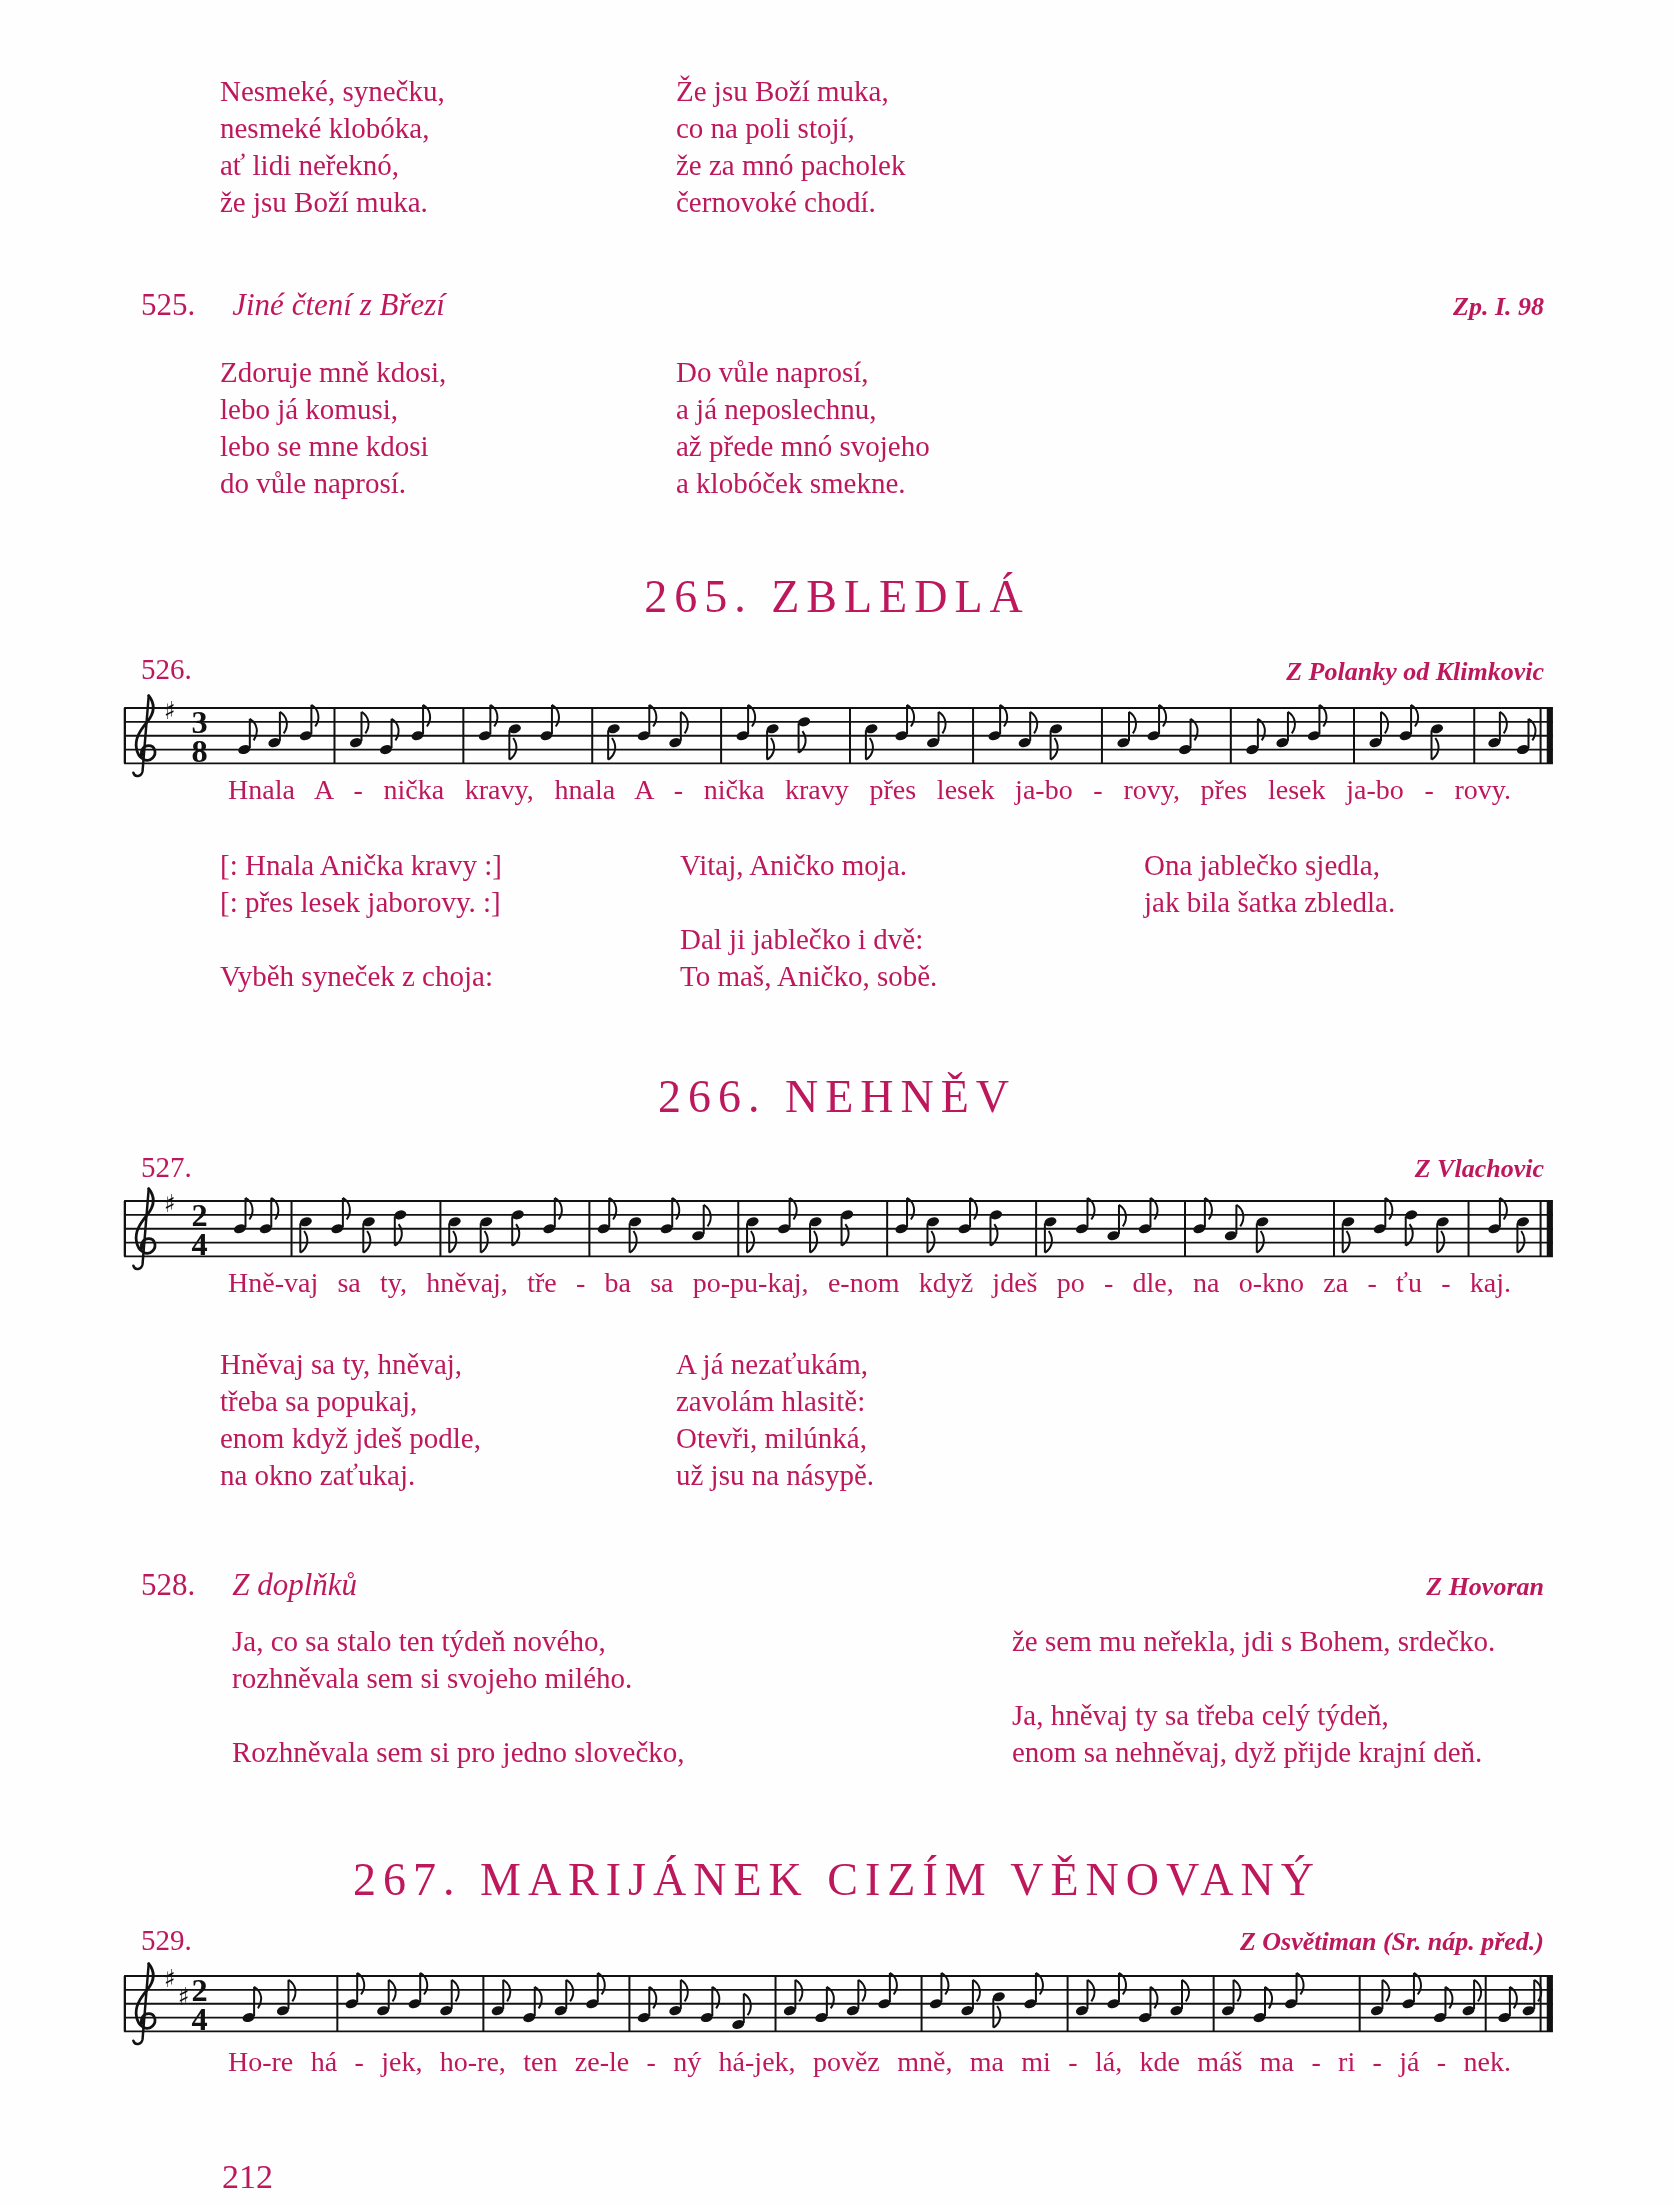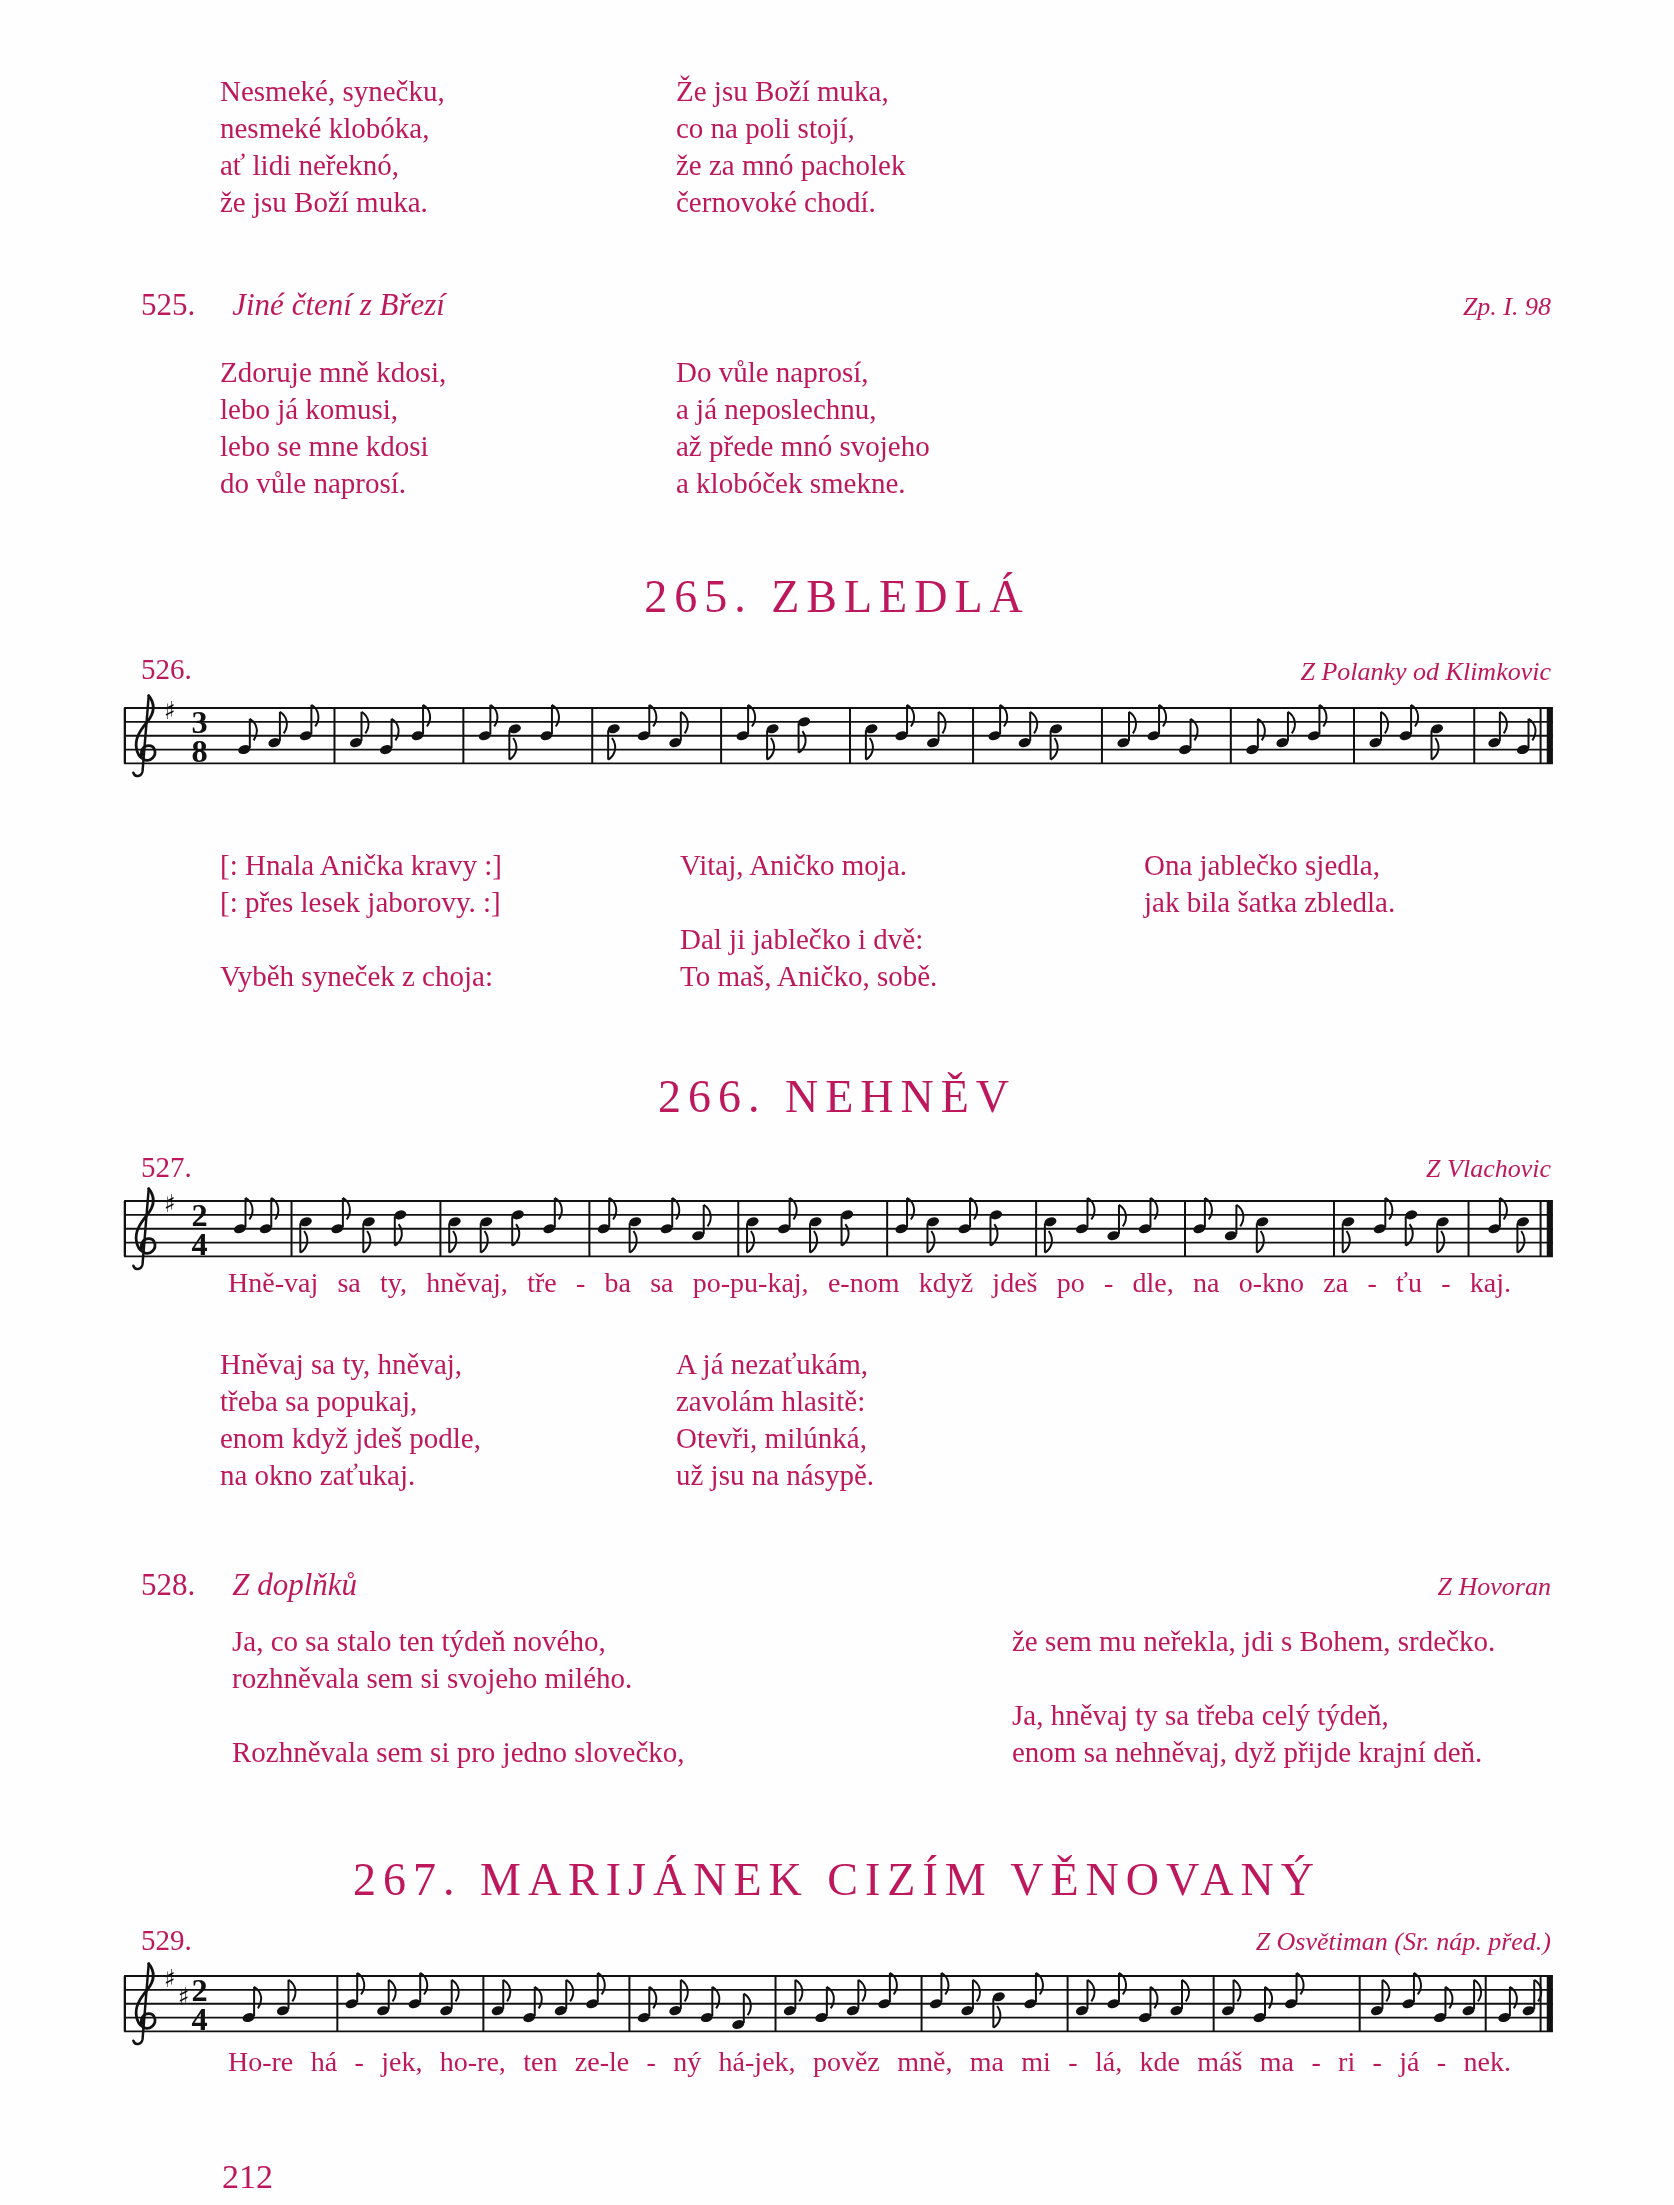--- a/index.html
+++ b/index.html
@@ -4,21 +4,21 @@
 <style>
   html,body{margin:0;padding:0;background:#d9d9d9;}
   .page{position:relative;width:1674px;height:2205px;background:#fefefe;
         font-family:"Liberation Serif",serif;color:#be185d;overflow:hidden;}
   .abs{position:absolute;}
   .verse{font-size:29px;line-height:37px;}
   .vline{min-height:37px;white-space:nowrap;}
   .song-title{left:0;width:1674px;text-align:center;font-size:46px;letter-spacing:7px;white-space:nowrap;}
   .head-num{font-size:31px;}
   .head-title{font-size:31px;font-style:italic;margin-left:37px;}
-  .attr{right:123px;font-size:26px;font-style:italic;font-weight:normal;text-align:right;white-space:nowrap;}
+  .attr{right:130px;font-size:26px;font-style:italic;font-weight:bold;text-align:right;white-space:nowrap;}
   .mel-num{left:141px;font-size:29px;}
   .lyrics{font-size:28px;text-align:justify;text-align-last:justify;line-height:34px;}
   .pagenum{font-size:34px;margin-top:27px;}
   svg text{font-family:"Liberation Serif",serif;}
   svg text.acc{font-family:"DejaVu Sans",sans-serif;}
 </style>
 </head>
 <body>
 
 <div class="page">
@@ -171,20 +171,21 @@
       <ellipse cx="1707.5" cy="53.0" rx="8" ry="5.6" fill="#111" transform="rotate(-18 1707.48 53)"></ellipse>
       <line x1="1700.28" y1="55" x2="1700.28" y2="93" stroke="#111" stroke-width="2.6"></line>
       <path d="M1700.28,93 c10,-6 12,-18 5,-28" fill="none" stroke="#111" stroke-width="2.6"></path>
       <ellipse cx="1781.9" cy="71.0" rx="8" ry="5.6" fill="#111" transform="rotate(-18 1781.8799999999999 71)"></ellipse>
       <line x1="1789.08" y1="69" x2="1789.08" y2="31" stroke="#111" stroke-width="2.6"></line>
       <path d="M1789.08,31 c10,6 12,18 5,28" fill="none" stroke="#111" stroke-width="2.6"></path>
       <ellipse cx="1819.1" cy="80.0" rx="8" ry="5.6" fill="#111" transform="rotate(-18 1819.08 80)"></ellipse>
       <line x1="1826.28" y1="78" x2="1826.28" y2="40" stroke="#111" stroke-width="2.6"></line>
       <path d="M1826.28,40 c10,6 12,18 5,28" fill="none" stroke="#111" stroke-width="2.6"></path>
     </svg>
+  <div class="abs lyrics" style="left:228px;top:773px;width:1283px">Hnala A - nička kravy, hnala A - nička kravy přes lesek ja-bo - rovy, přes lesek ja-bo - rovy.</div>
 
   <div class="abs verse" style="left:220px;top:847px">
       <div class="vline">[: Hnala Anička kravy :]</div>
       <div class="vline">[: přes lesek jaborovy. :]</div>
       <div class="vline">&nbsp;</div>
       <div class="vline">Vyběh syneček z choja:</div>
     </div>
   <div class="abs verse" style="left:680px;top:847px">
       <div class="vline">Vitaj, Aničko moja.</div>
       <div class="vline">&nbsp;</div>

